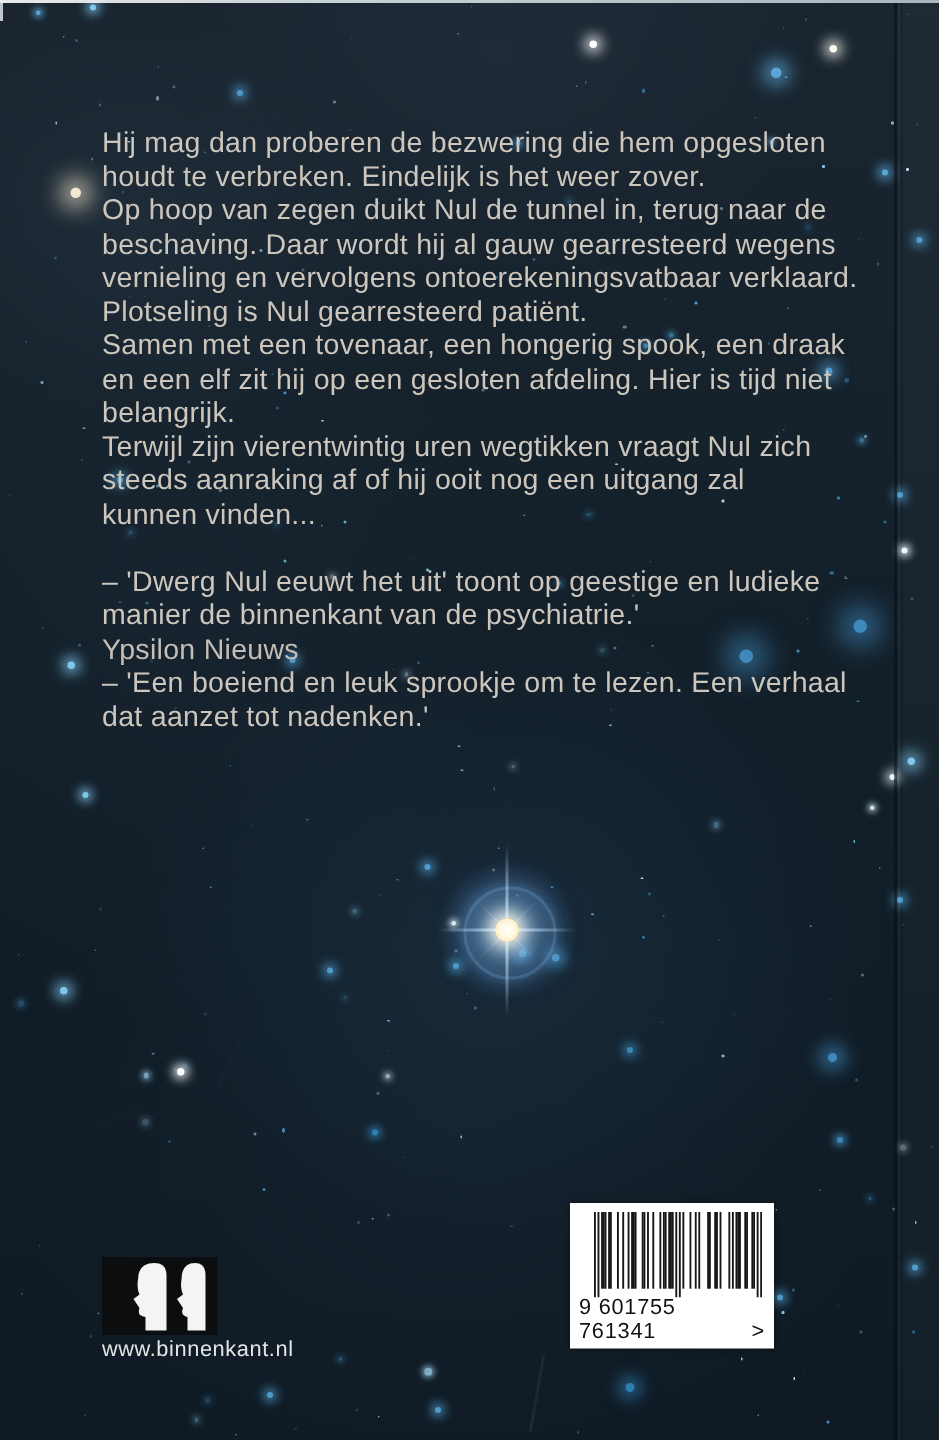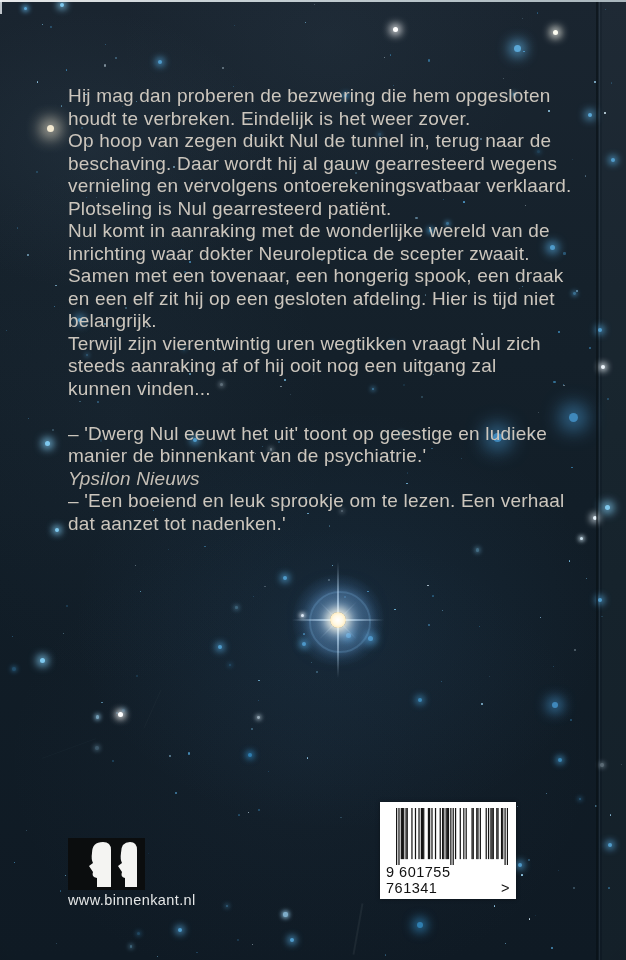--- a/index.html
+++ b/index.html
@@ -43,21 +43,21 @@
   .bs-spike-d1{transform:rotate(45deg);} .bs-spike-d2{transform:rotate(-45deg);}
   .bs-core{position:absolute;left:-8px;top:-8px;width:16px;height:16px;border-radius:50%;
     background:radial-gradient(circle,#ffffff 0%,#fff8e2 45%,#ffe9b8 75%,rgba(255,230,170,0.4) 100%);
     box-shadow:0 0 10px 4px rgba(255,250,232,0.9), 0 0 28px 12px rgba(150,195,240,0.55);}
 
   
   .text-block{position:absolute;left:68px;top:85px;width:545px;z-index:3;
     color:#ccc6bd;font-size:19px;line-height:22.5px;letter-spacing:0.2px;}
   .text-block p{margin:0;white-space:pre-line;}
   .reviews{margin-top:22.5px;}
-  .source{font-style:italic;color:#c4beb5;}
+  .source{color:#c4beb5;}
 
   
   .publisher{position:absolute;left:68px;top:838px;z-index:3;}
   .publisher svg{display:block;}
   .website{margin-top:2px;color:#e4e6e6;font-size:14.5px;letter-spacing:0.4px;}
 
   
   .barcode{position:absolute;left:380px;top:802px;width:136px;height:97px;background:#fff;z-index:3;
     box-shadow:0 0 4px rgba(0,0,0,0.4);padding:0;}
   .barcode-inner{position:absolute;left:6px;top:6px;right:6px;bottom:3px;display:flex;flex-direction:column;align-items:stretch;}
@@ -361,22 +361,20 @@
   </div>
 
   <div class="text-block">
     <div>
       <p>Hij mag dan proberen de bezwering die hem opgesloten
 houdt te verbreken. Eindelijk is het weer zover.</p>
       <p>Op hoop van zegen duikt Nul de tunnel in, terug naar de
 beschaving. Daar wordt hij al gauw gearresteerd wegens
 vernieling en vervolgens ontoerekeningsvatbaar verklaard.</p>
       <p>Plotseling is Nul gearresteerd patiënt.</p>
-      <p>Nul komt in aanraking met de wonderlijke wereld van de
-inrichting waar dokter Neuroleptica de scepter zwaait.</p>
       <p>Samen met een tovenaar, een hongerig spook, een draak
 en een elf zit hij op een gesloten afdeling. Hier is tijd niet
 belangrijk.</p>
       <p>Terwijl zijn vierentwintig uren wegtikken vraagt Nul zich
 steeds aanraking af of hij ooit nog een uitgang zal
 kunnen vinden...</p>
     </div>
     <div class="reviews">
       <p class="quote">– 'Dwerg Nul eeuwt het uit' toont op geestige en ludieke
 manier de binnenkant van de psychiatrie.'</p>

